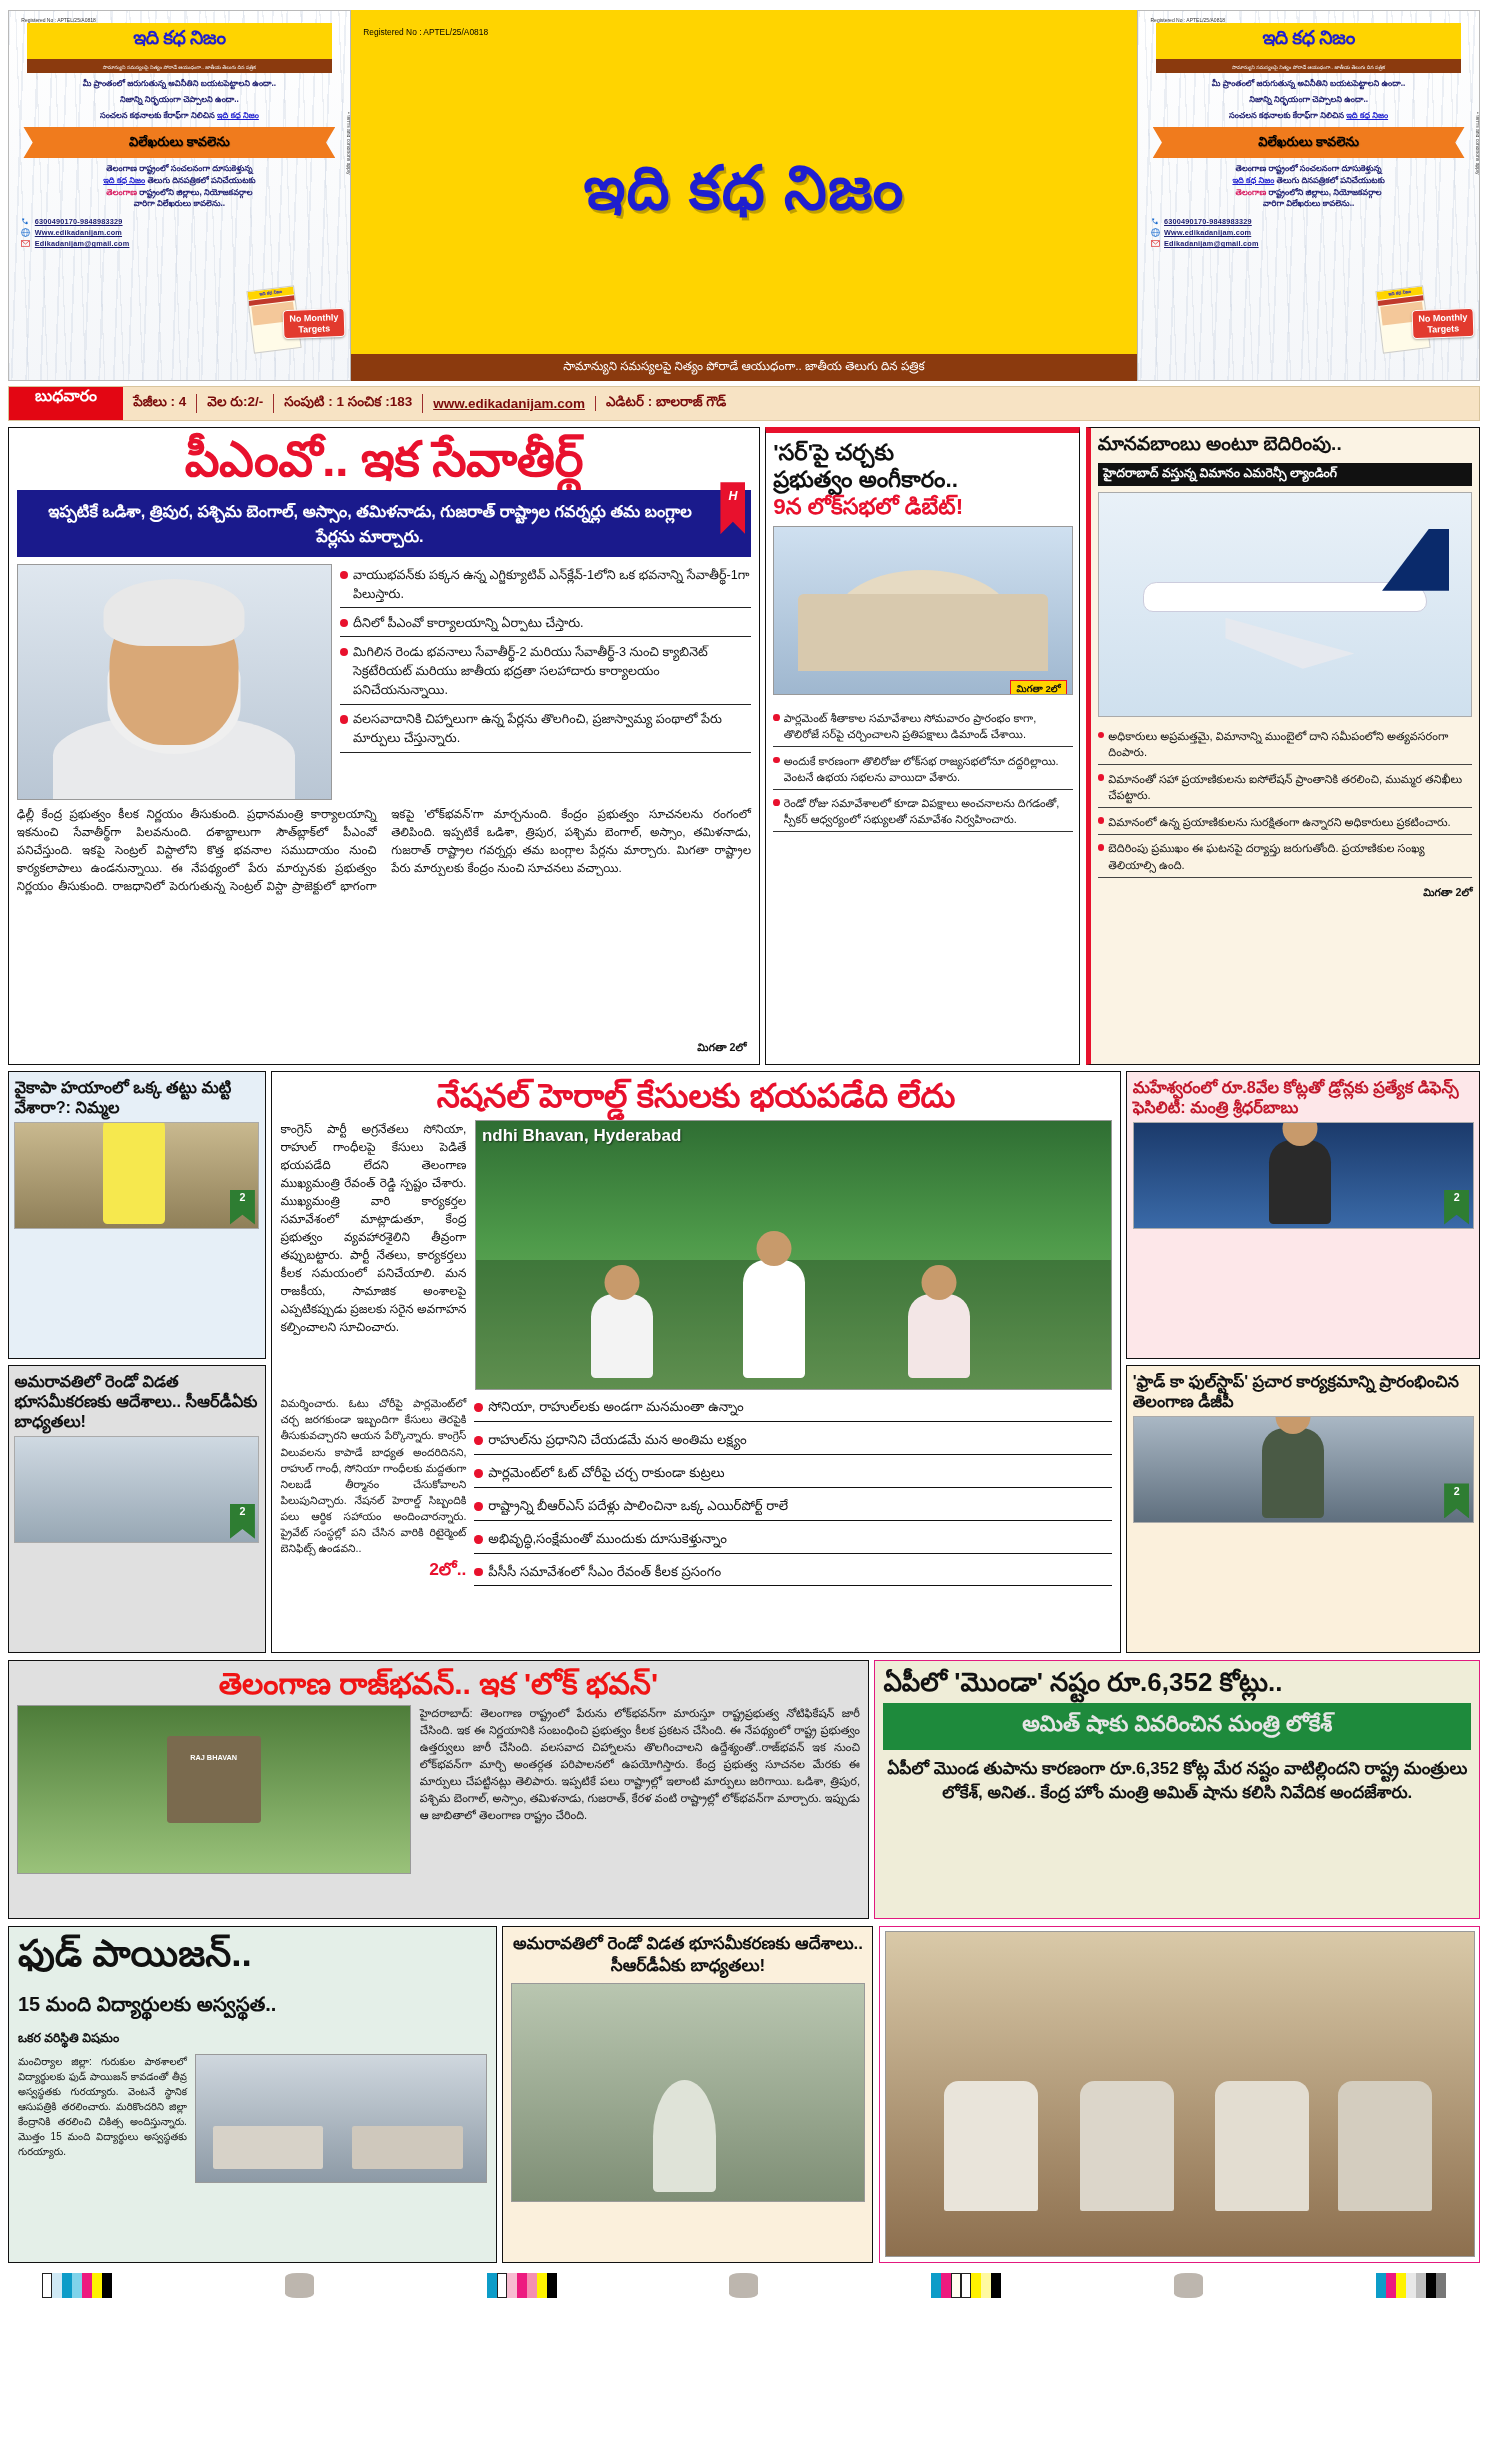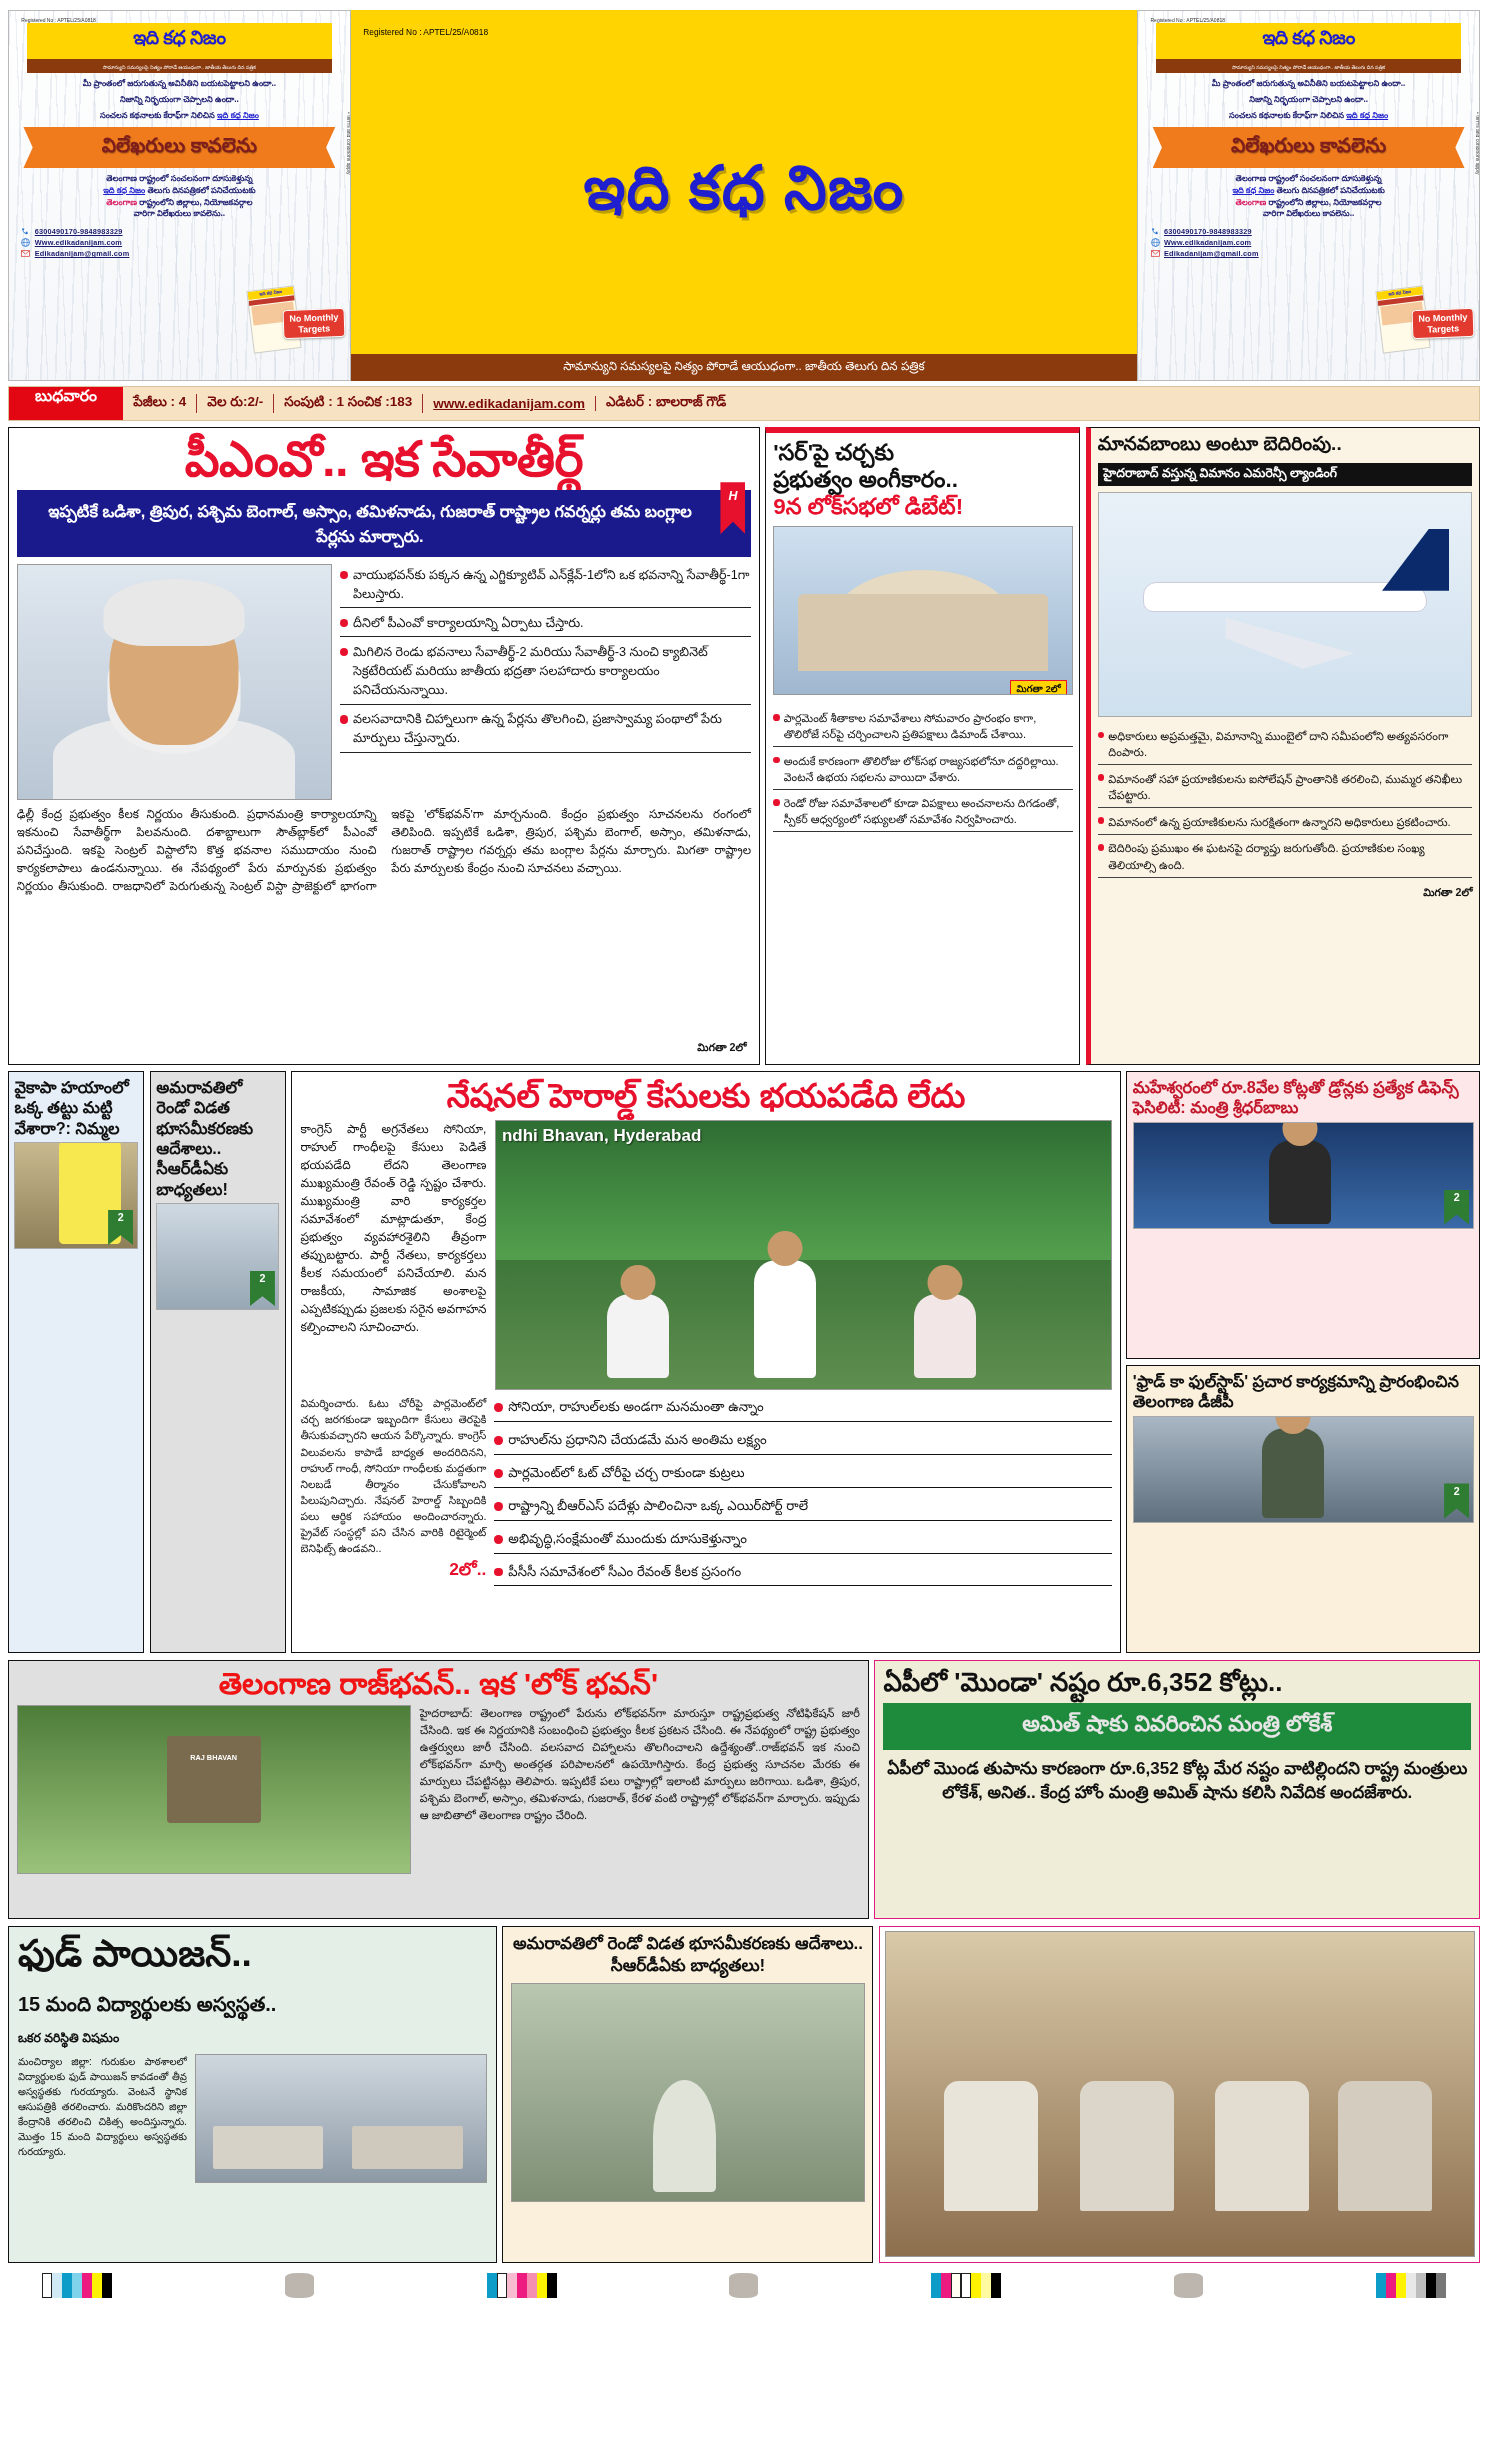--- a/index.html
+++ b/index.html
@@ -25,21 +25,21 @@
       linear-gradient(#fff,#f4f6f9);
   }
   .ad-inner{ position:relative; z-index:2; width:100%; display:flex; flex-direction:column; align-items:center;}
   .ad-regno{ font-size:5px; color:#333; align-self:flex-start; margin-left:7.9px;}
   .ad-logo-yellow{ background:#FFD400; width:92%; text-align:center; padding:4.5px 0 5.6px 0; }
   .ad-logo-yellow span{ color:#1f1fcf; font-weight:bold; font-size:19px; letter-spacing:-0.6px;}
   .ad-logo-brown{ background:#8B3A0E; width:92%; text-align:center; padding:2.2px 0; }
   .ad-logo-brown span{ color:#fff; font-size:5px; }
   .ad-line{ font-size:8.2px; color:#1a1a6e; margin-top:5px; text-align:center; line-height:1.35; font-weight:bold;}
   .ad-line .hl{ color:#1f1fcf; text-decoration:underline; }
-  .ribbon{ margin:5.6px 0 4.5px 0; width:94%; background:#F07B1D; color:#7f1d1d; font-size:20px; font-weight:bold;
+  .ribbon{ margin:5.6px 0 4.5px 0; width:94%; background:#F07B1D; color:#000000; font-size:13px; font-weight:bold;
            text-align:center; padding:6.7px 0; position:relative;
            clip-path: polygon(0 0, 3% 50%, 0 100%, 100% 100%, 97% 50%, 100% 0);
            text-shadow:0.6px 1.1px 1.1px rgba(0,0,0,.35);}
   .ad-line2{ font-size:8.2px; color:#1a1a6e; text-align:center; line-height:1.45; font-weight:bold;}
   .ad-line2 .red{ color:#D81B60; }
   .ad-line2 .blue{ color:#1f1fcf; text-decoration:underline;}
   .ad-contacts{ width:100%; margin-top:4.5px; font-size:7.3px; color:#1a1a6e; }
   .ad-row{ display:flex; align-items:center; gap:4.5px; margin:2.2px 0 2.2px 7.9px; }
   .ad-ico{ width:9px; height:9px; flex:0 0 9px; }
   .ad-contacts .val{ text-decoration:underline; font-weight:bold; letter-spacing:0.2px;}
@@ -103,21 +103,21 @@
 
   .b1-right{ flex:1; border:1.1px solid #111; border-left:5.6px solid #E8112D; padding:5.6px 6.7px; background:#FBF3E4;}
   .r-head{ font-size:19px; font-weight:bold; }
   .r-sub{ background:#111; color:#fff; font-size:12.4px; font-weight:bold; padding:3.4px 5.6px; margin-top:3.4px;}
   .r-photo{ margin-top:5.6px; height:225px; border:0.6px solid #aaa; background:linear-gradient(#e9f1f8,#cfe0ee); position:relative; overflow:hidden;}
   .r-bullets{ margin-top:7.9px; font-size:11.2px; line-height:1.45; }
   .r-bullets .mb{ border-bottom:0.7px solid #444; }
 
   
   .band2{ display:flex; gap:5.6px; margin-top:6.7px; height:582px; }
-  .b2-left{ width:278px; display:flex; flex-direction:row; gap:5.6px; }
+  .b2-left{ width:258px; display:flex; flex-direction:column; gap:5.6px; }
   .card{ border:0.6px solid #111; background:#fff; padding:4.5px 5.6px; position:relative; }
   .card.blueish{ background:#E6EFF7; }
   .card.grayish{ background:#E0E0E0; }
   .c-head{ font-size:16.3px; font-weight:bold; line-height:1.25; }
   .c-photo{ margin-top:4.5px; height:107px; border:0.6px solid #aaa; background:linear-gradient(#c9b98f,#8f7f58); position:relative; overflow:hidden;}
   .corner2{ position:absolute; right:3.4px; bottom:3.4px; width:25px; height:35px; background:#2E7D32;
             clip-path:polygon(0 0,100% 0,100% 100%,50% 72%,0 100%); color:#fff; font-size:10.7px; font-weight:bold;
             display:flex; align-items:flex-start; justify-content:center; padding-top:2.2px; line-height:1;}
 
   .b2-mid{ flex:1; border:1.1px solid #111; padding:5.6px 7.9px; background:#fff; position:relative;}

